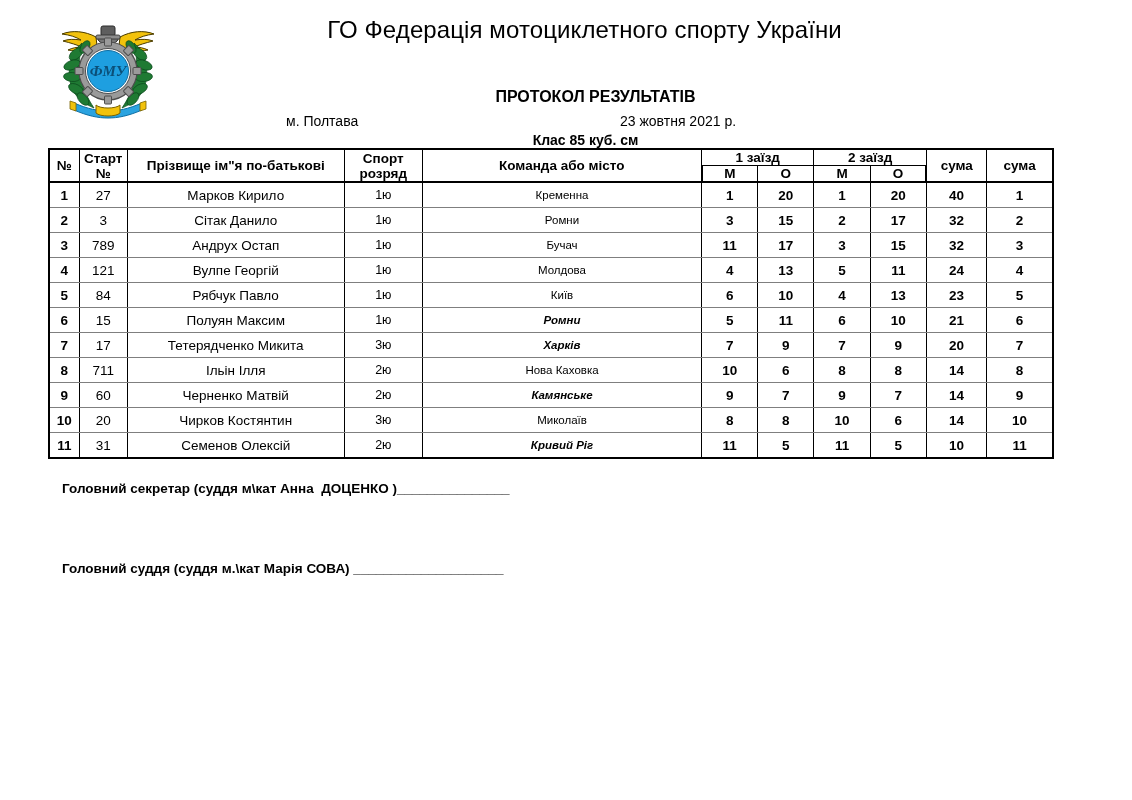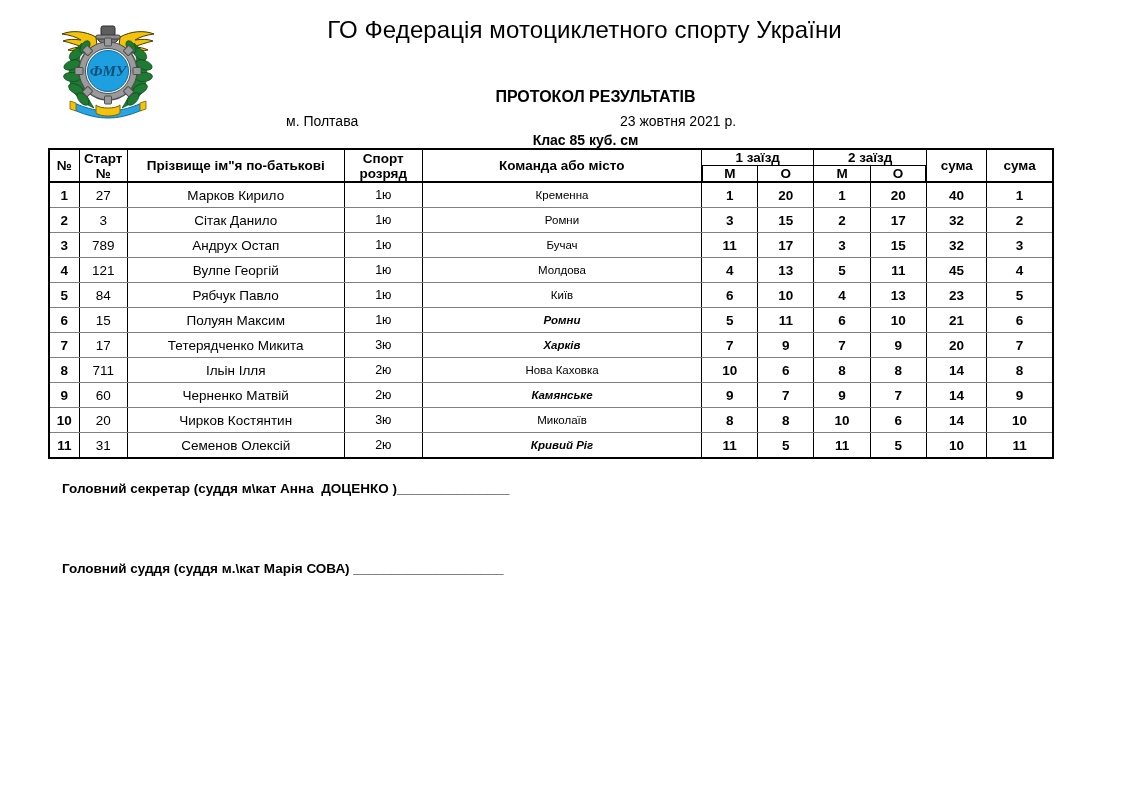--- a/index.html
+++ b/index.html
@@ -309,21 +309,21 @@
         <tr>
           <td class="cell-num">4</td>
           <td class="cell-start">121</td>
           <td class="cell-name">Вулпе Георгій</td>
           <td class="cell-rank">1ю</td>
           <td class="cell-team">Молдова</td>
           <td class="cell-mo">4</td>
           <td class="cell-mo">13</td>
           <td class="cell-mo">5</td>
           <td class="cell-mo">11</td>
-          <td class="cell-sum">45</td>
+          <td class="cell-sum">24</td>
           <td class="cell-place">4</td>
         </tr>
         <tr>
           <td class="cell-num">5</td>
           <td class="cell-start">84</td>
           <td class="cell-name">Рябчук Павло</td>
           <td class="cell-rank">1ю</td>
           <td class="cell-team">Київ</td>
           <td class="cell-mo">6</td>
           <td class="cell-mo">10</td>

